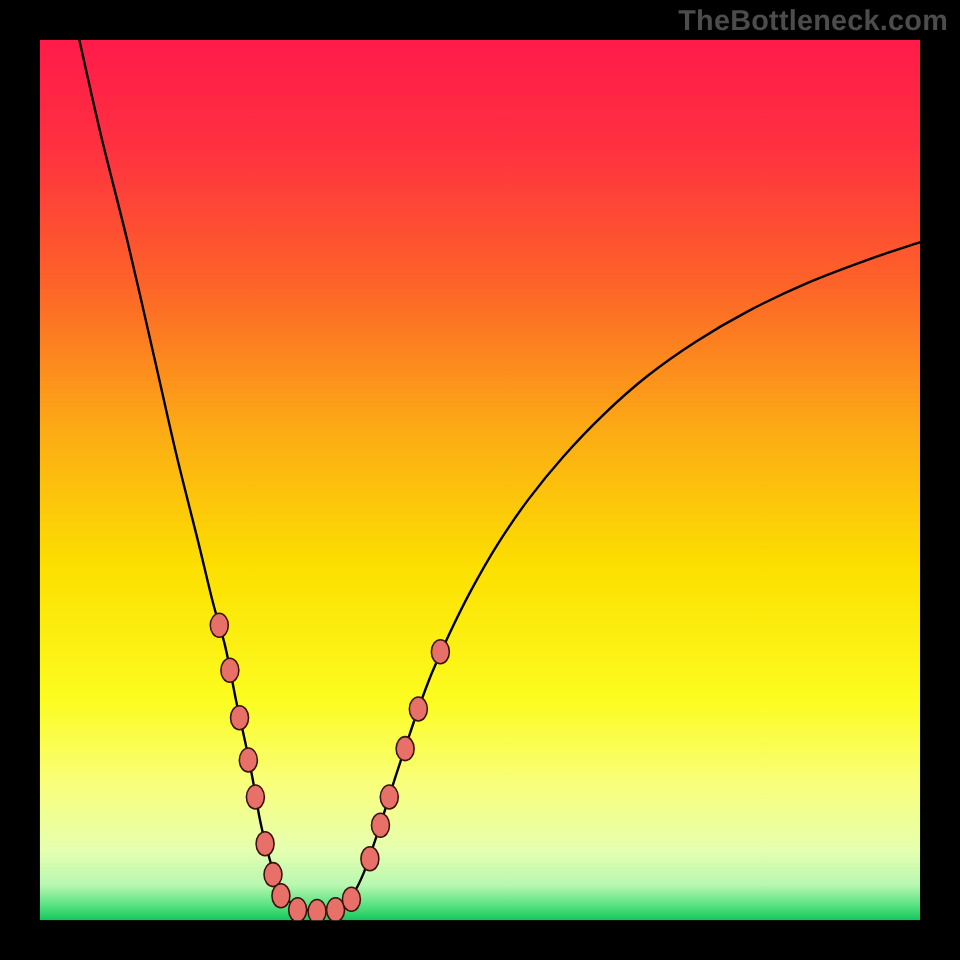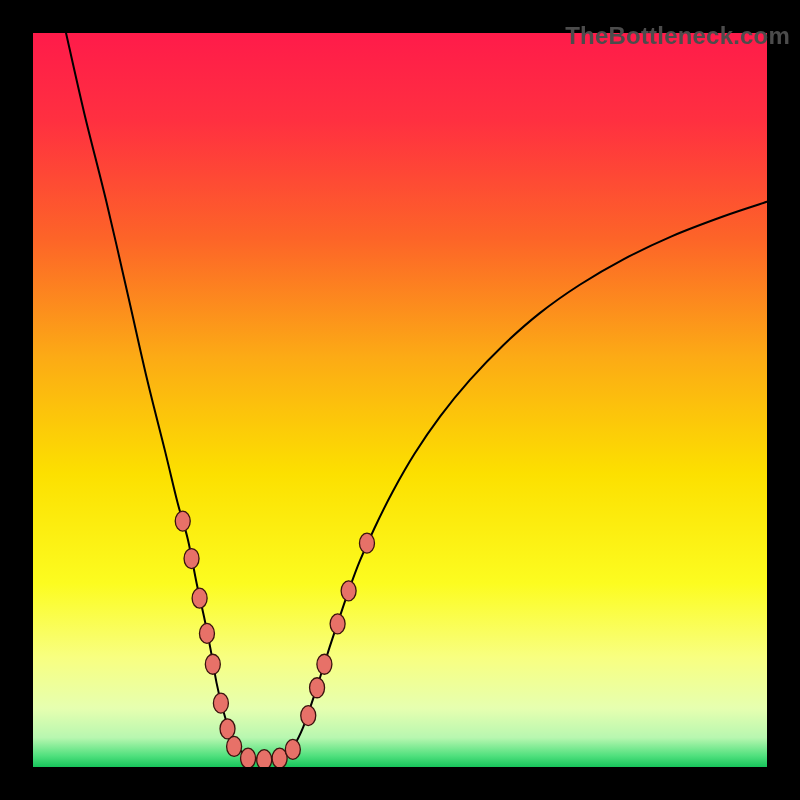--- a/index.html
+++ b/index.html
@@ -22,21 +22,20 @@
   .watermark {
     position: absolute;
     top: 4px;
     right: 10px;
     color: #4c4c4c;
     font-size: 24px;
     font-weight: 600;
     letter-spacing: 0.2px;
     z-index: 5;
     user-select: none;
-    margin-top: 18px;
   }
   .plot-wrap {
     position: absolute;
     left: 33px;
     top: 33px;
     width: 734px;
     height: 734px;
     overflow: hidden;
   }
   svg { display: block; }

